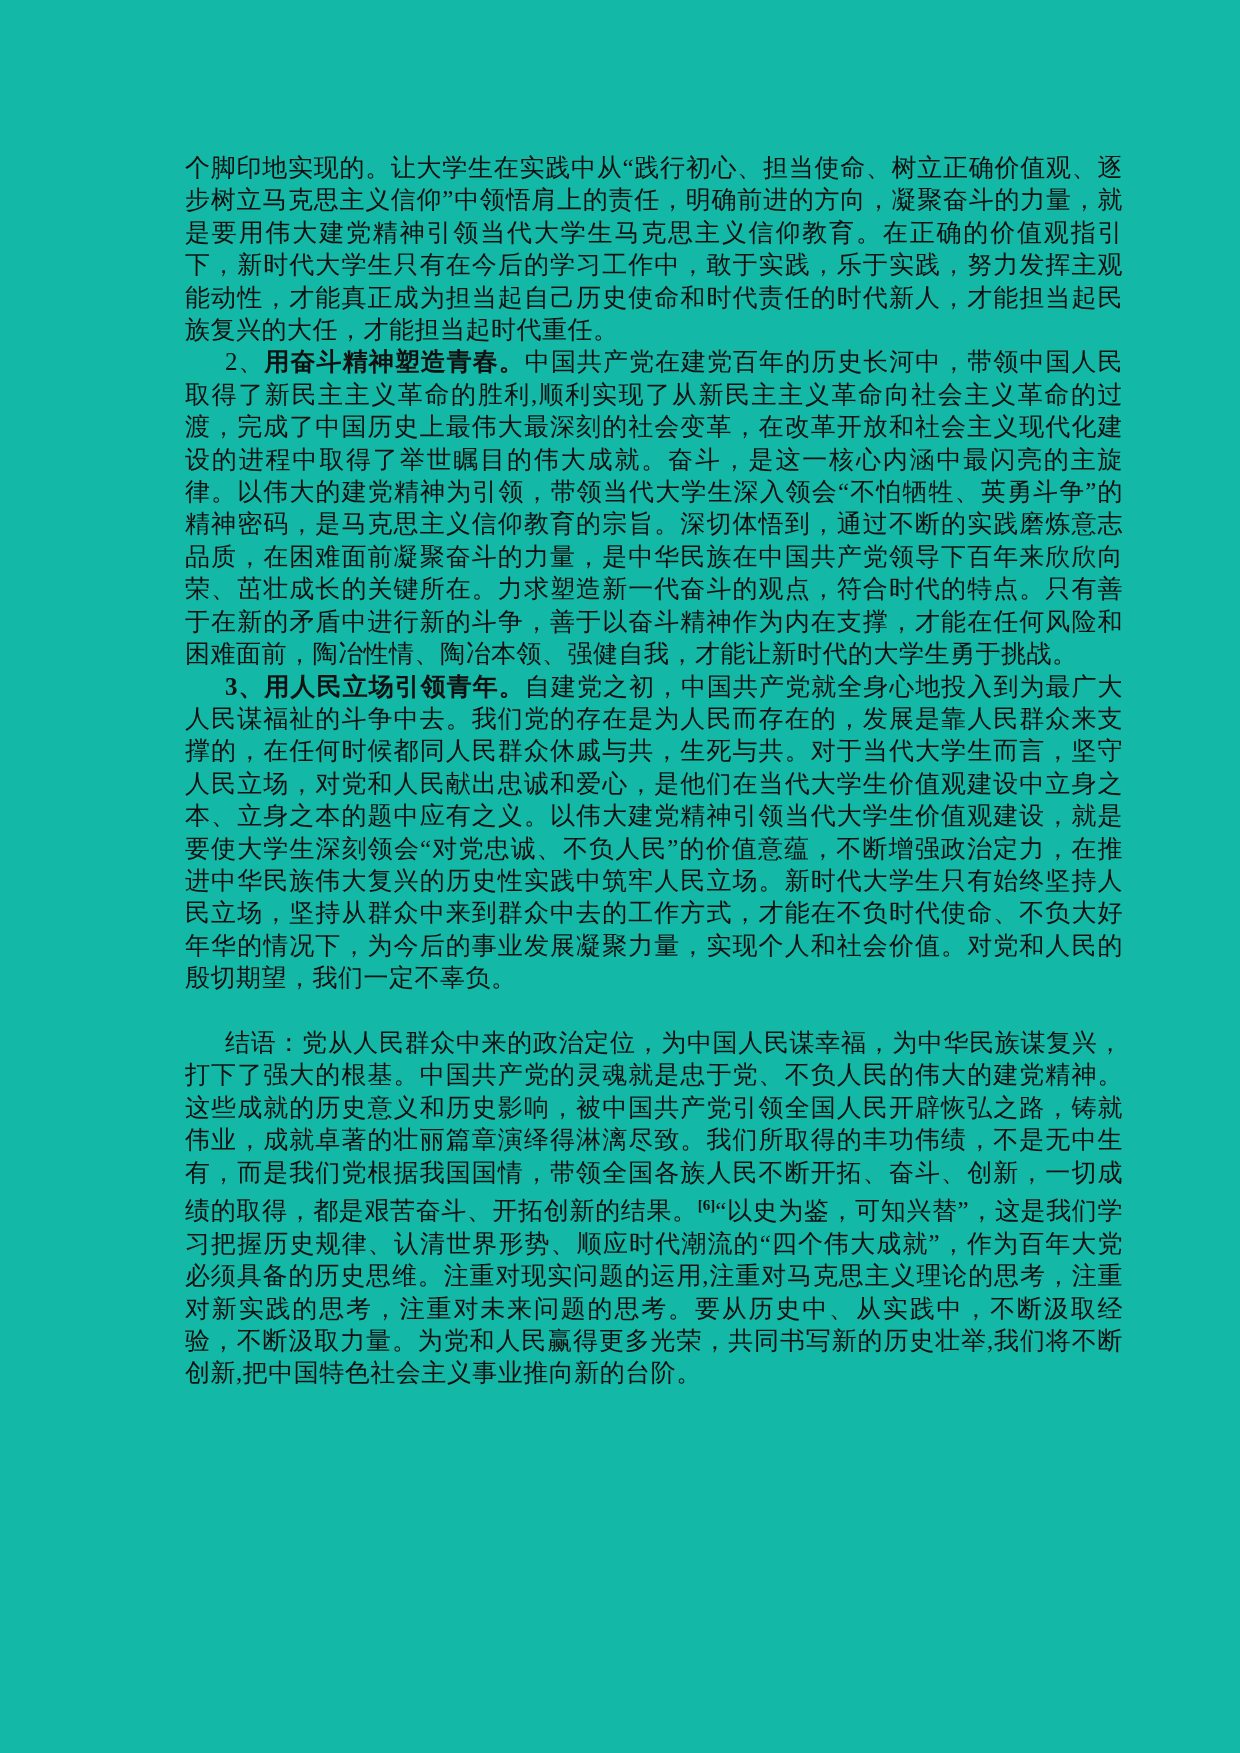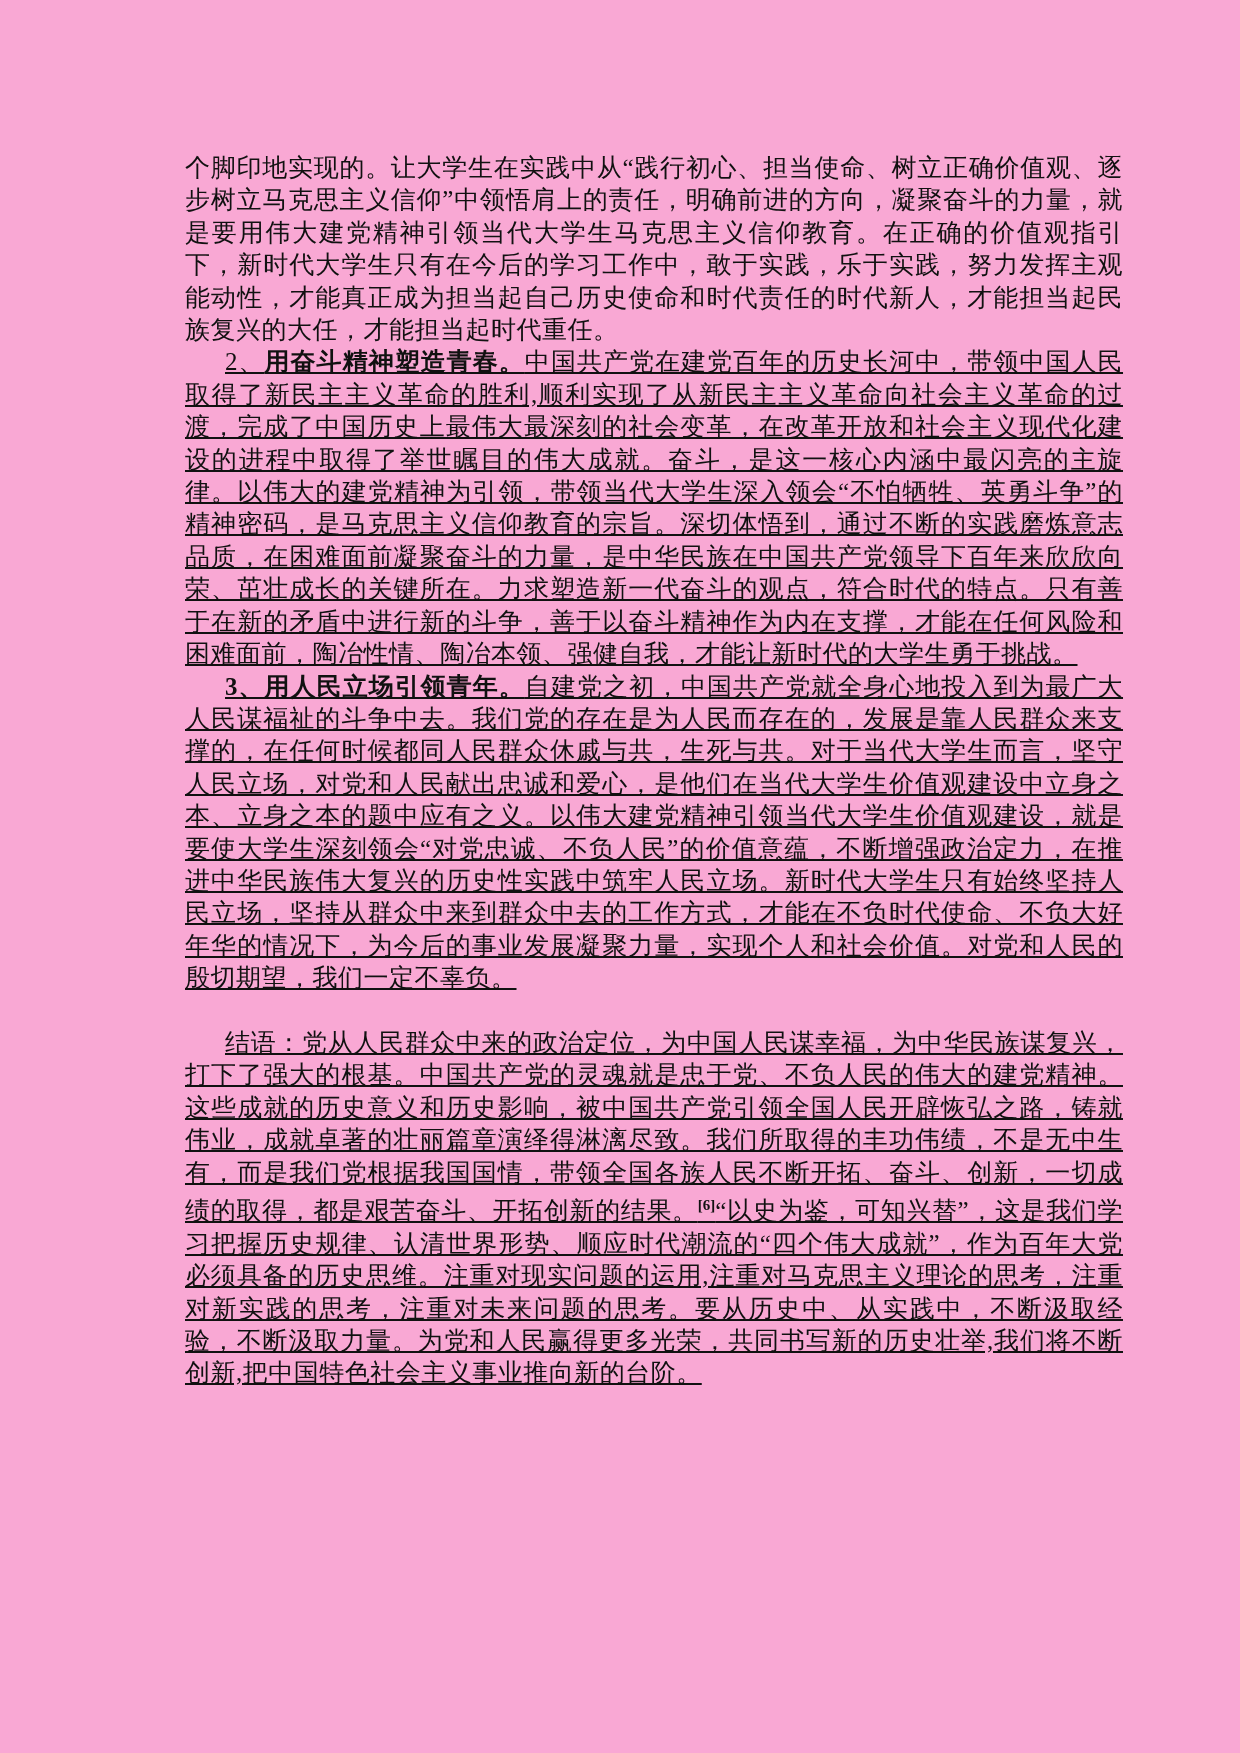--- a/index.html
+++ b/index.html
@@ -6,39 +6,39 @@
   body {
     width: 1240px;
     height: 1753px;
     background: #ffffff;
     font-family: "Liberation Serif", "DejaVu Serif", serif;
   }
   .page {
     position: relative;
     width: 1240px;
     height: 1753px;
-    background: #f9a8d4;
+    background: #14b8a6;
     overflow: hidden;
   }
   .text-block {
     position: absolute;
     left: 185px;
     top: 152px;
     width: 938px;
     font-size: 25px;
     line-height: 32.4px;
     color: #111111;
     letter-spacing: 0.5px;
   }
   .para {
     text-align: justify;
     text-justify: inter-character;
     word-break: break-all;
   }
-  .para.indent { text-indent: 40px; text-decoration: underline; }
+  .para.indent { text-indent: 40px; }
   .spacer-line { height: 32.4px; }
   .bold { font-weight: bold; }
   .sup {
     vertical-align: super;
     font-size: 15px;
     letter-spacing: 0;
     font-weight: bold;
   }
 </style>
 </head>

